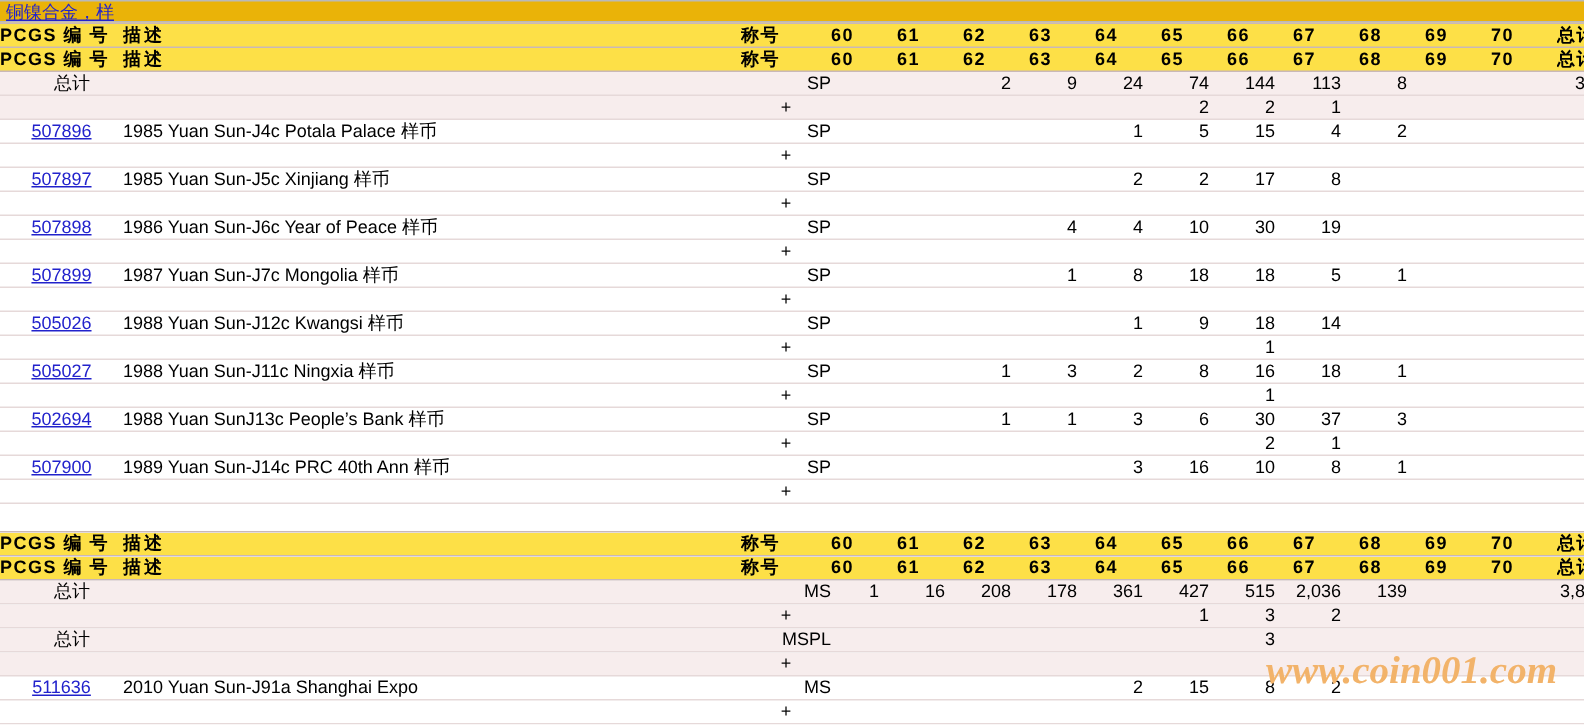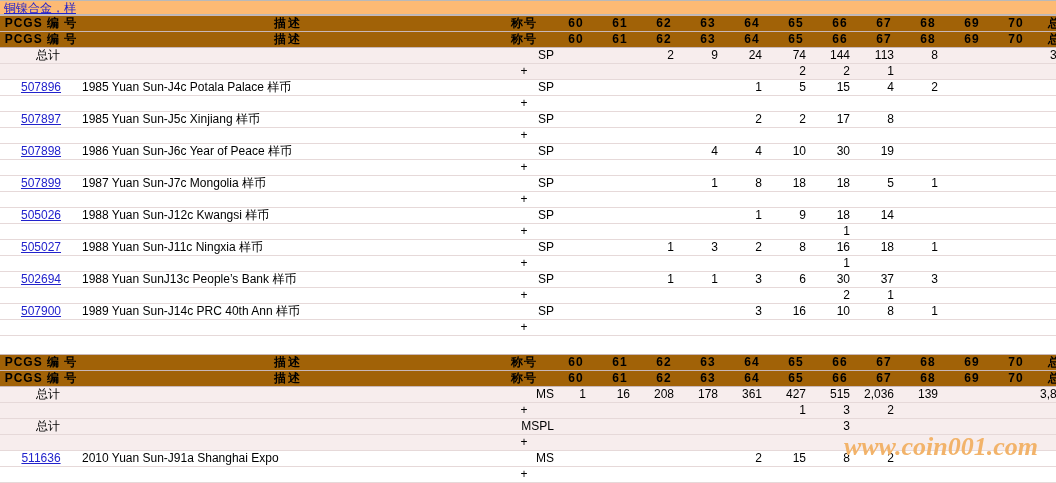--- a/index.html
+++ b/index.html
@@ -7,21 +7,21 @@
     width:1056px;height:483px;
     background:#ffffff;
     font-family:"Liberation Sans", sans-serif;
     font-size:12px;
     color:#000;
     overflow:hidden;
     position:relative;
   }
   .section{width:1056px;}
   .sec-title{
-    background:#fdba74;
+    background:#eab308;
     border-top:1px solid #b9b9b9;
     border-bottom:1px solid #b9b9b9;
     height:15px;
     line-height:15px;
     padding-left:4px;
     font-size:12px;
     color:#2222cc;
     text-decoration:underline;
     box-sizing:border-box;
   }
@@ -41,25 +41,24 @@
     overflow:hidden;
   }
   
   col.c-pcgs{width:82px;}
   col.c-desc{width:412px;}
   col.c-desig{width:60px;}
   col.c-g{width:44px;}
   col.c-tot{width:46px;}
 
   .hdr td{
-    background:#a16207;
+    background:#fde047;
     border-top:1px solid #c9b8b8;
     border-bottom:1px solid #c9b8b8;
     font-weight:bold;
-    text-align:center;
     letter-spacing:1px;
   }
   .hdr td.desc{letter-spacing:2px;}
   .row td{
     border-bottom:1px solid #e6d9d9;
     text-align:center;
   }
   .row td.pcgs{}
   .row td.desc{text-align:left;padding-right:10px;}
   .row td.tot{text-align:right;padding-right:14px;}

